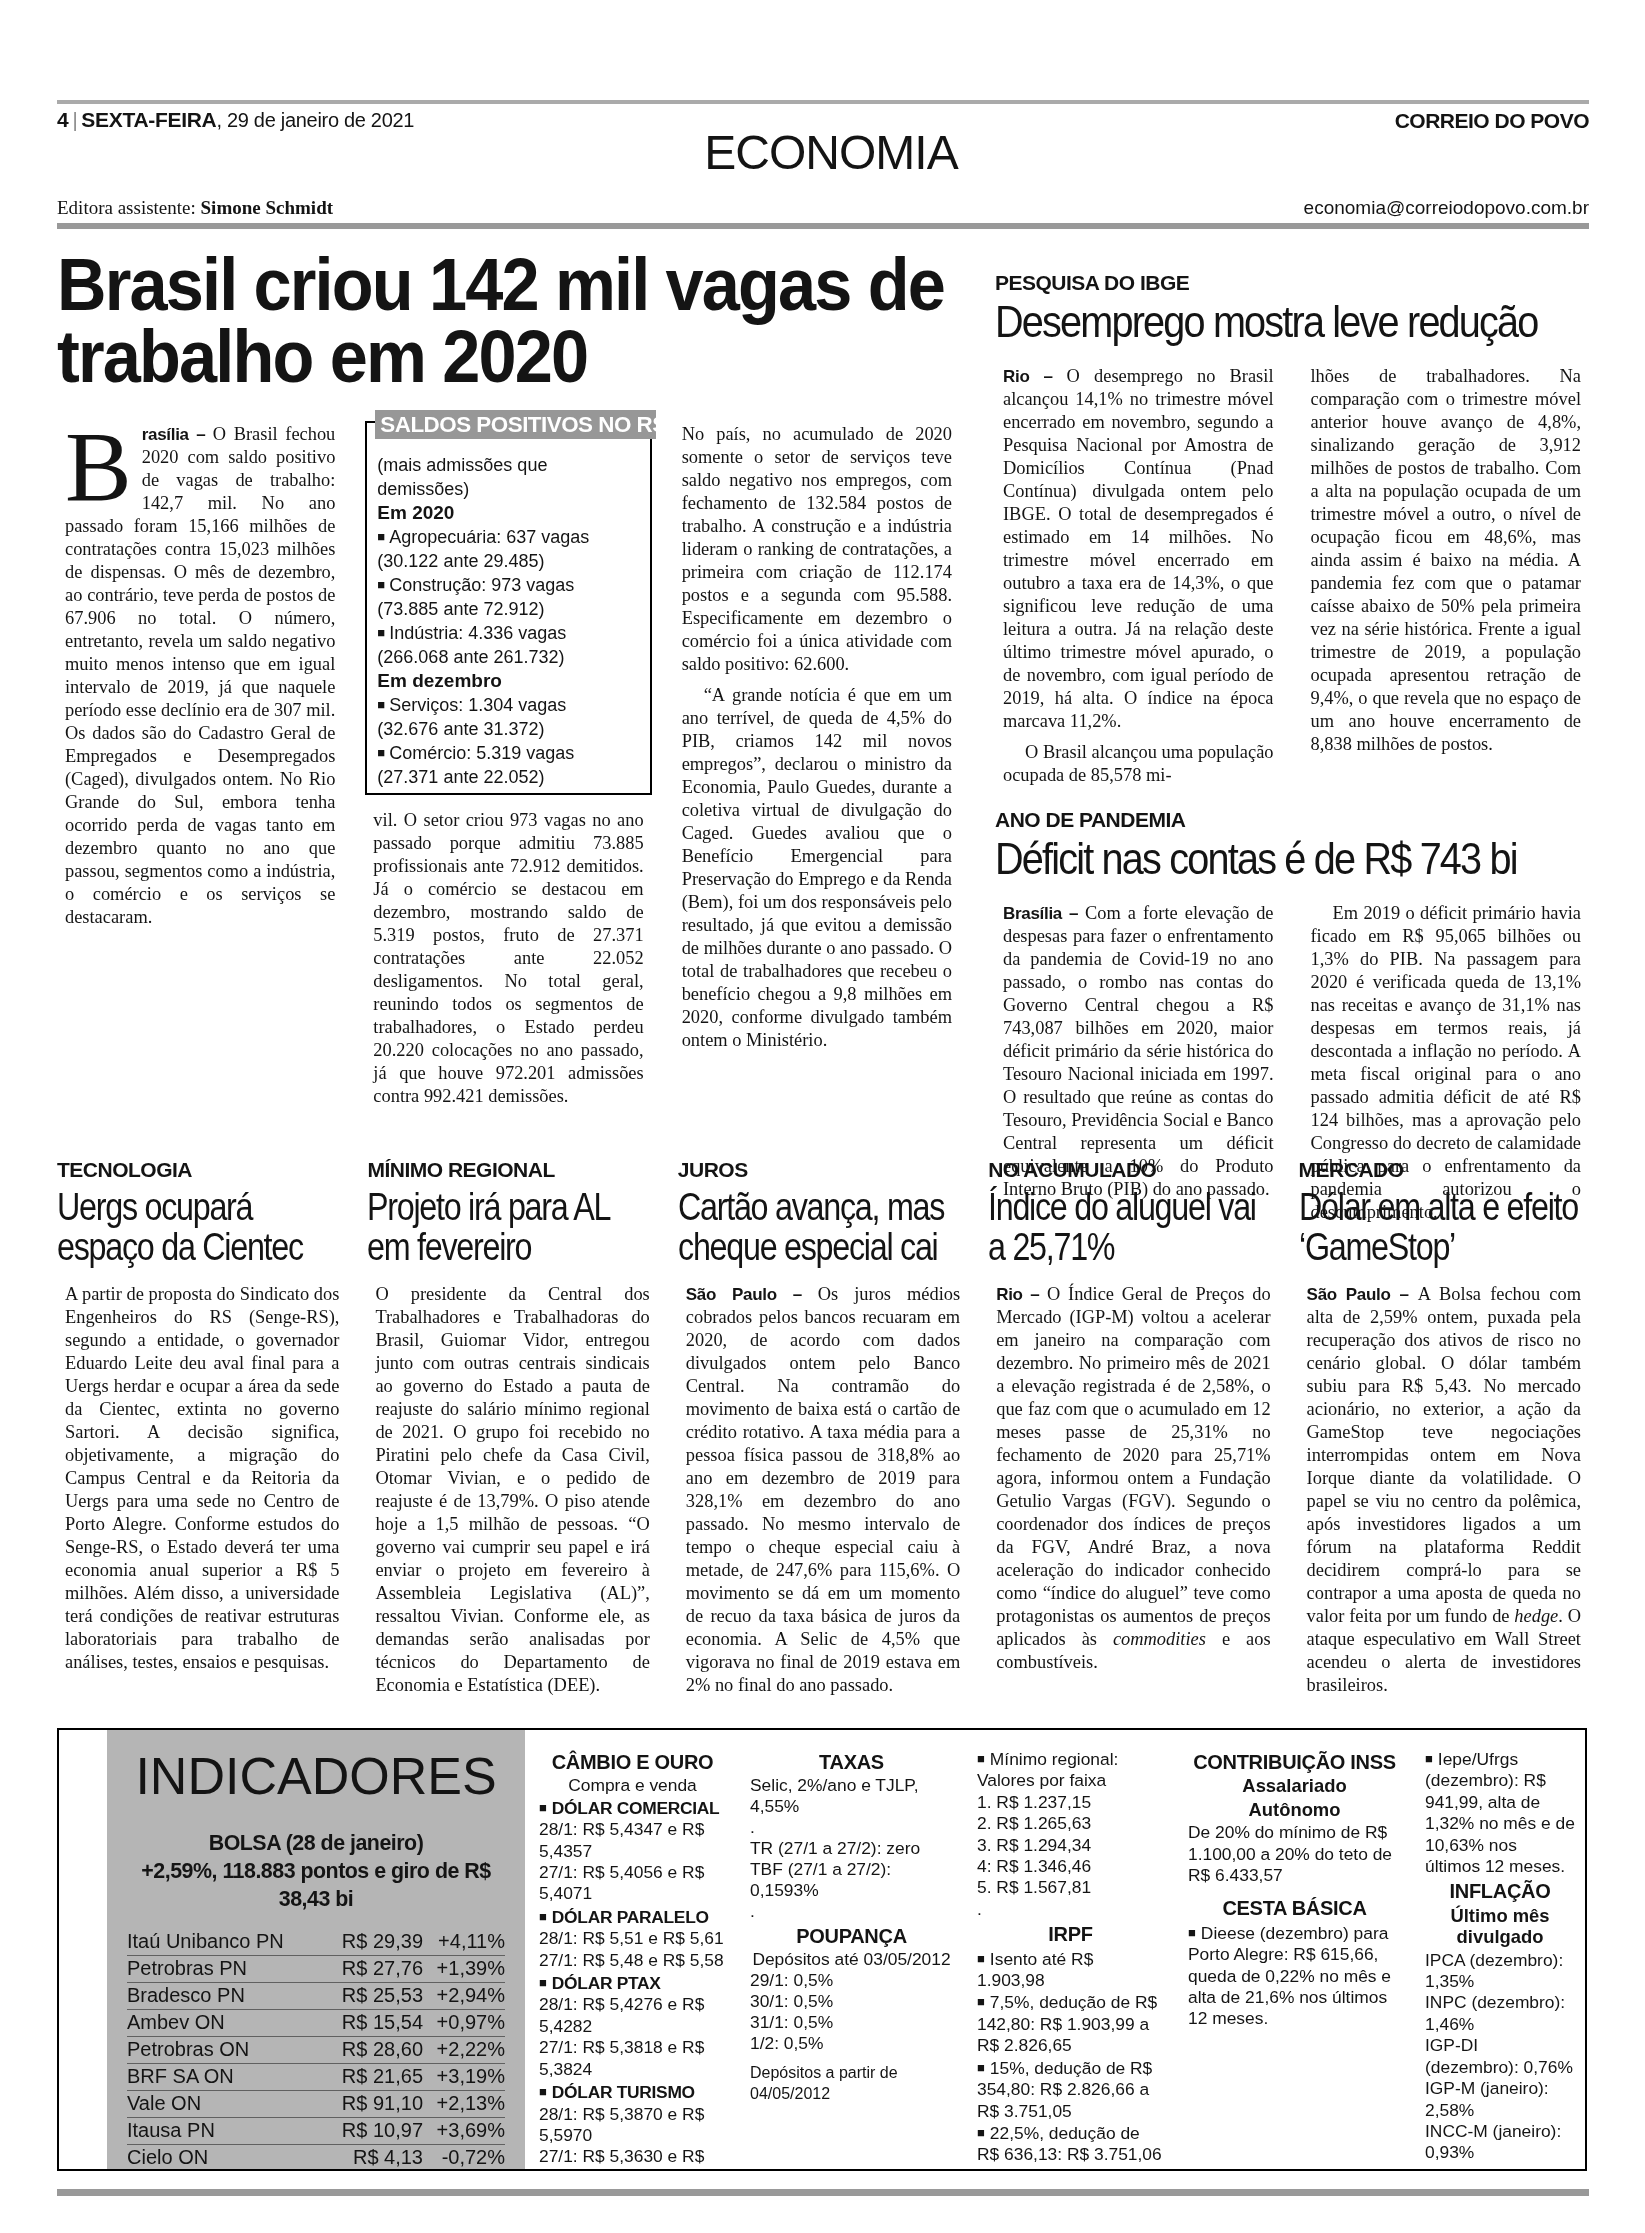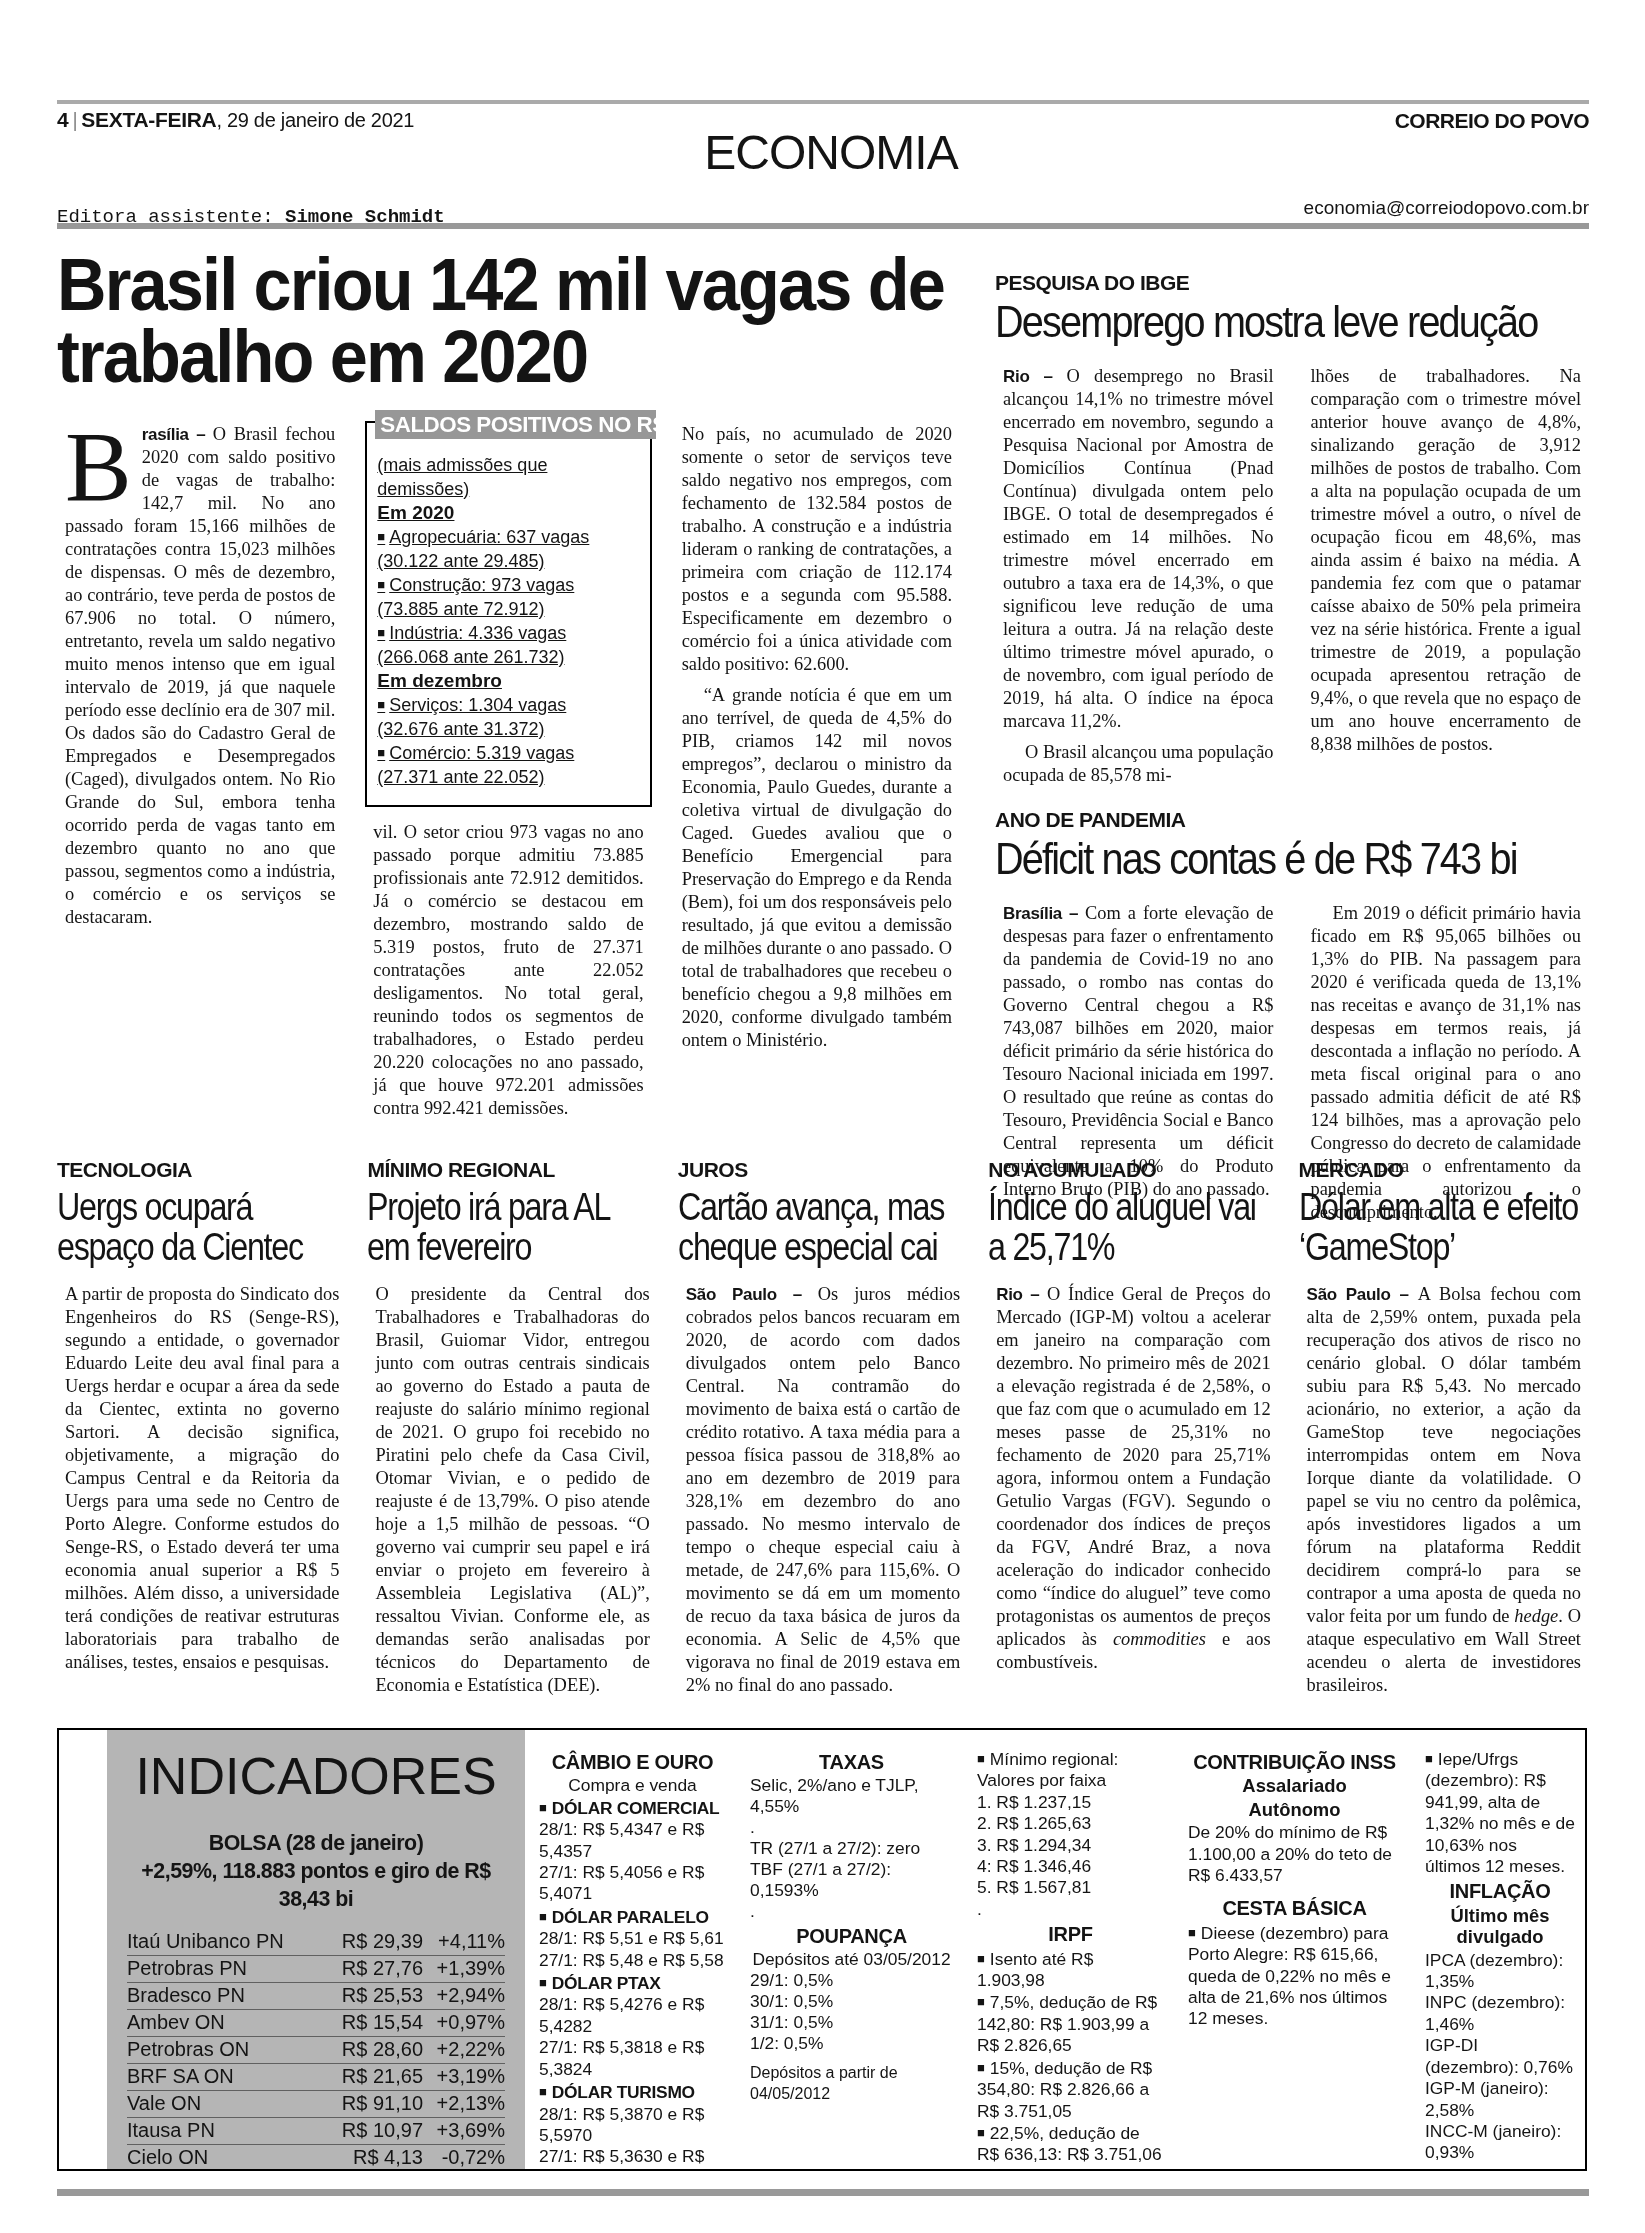--- a/index.html
+++ b/index.html
@@ -13,42 +13,42 @@
   .rule-head{top:223px;height:6px;background:#999;}
   .rule-bottom{top:2189px;height:7px;background:#999;}
 
   
   .dateline{position:absolute;top:108px;left:57px;font-family:"Liberation Sans",sans-serif;font-size:20px;letter-spacing:-0.3px;}
   .dateline b{font-size:21px;}
   .dateline .sep{color:#888;padding:0 4px;}
   .brand{position:absolute;top:109px;right:57px;font-family:"Liberation Sans",sans-serif;font-weight:700;font-size:21px;letter-spacing:-0.5px;}
   .section-title{position:absolute;top:125px;left:0;width:100%;text-align:center;
     font-family:"Liberation Sans",sans-serif;font-weight:400;font-size:48px;letter-spacing:-1px;padding-left:8px;}
-  .editor{position:absolute;top:206px;left:57px;font-family:Liberation Mono, monospace;font-size:19px;}
+  .editor{position:absolute;top:197px;left:57px;font-family:Liberation Serif, serif;font-size:19px;}
   .email{position:absolute;top:197px;right:57px;font-family:"Liberation Sans",sans-serif;font-size:19px;}
 
   
   p{margin:8px;text-align:justify;font-size:18.4px;line-height:23px;}
   .indent{text-indent:22px;}
   b.dl{font-family:"Liberation Sans",sans-serif;font-size:17px;letter-spacing:-0.3px;}
   .kicker{font-family:"Liberation Sans",sans-serif;font-weight:700;font-size:21px;letter-spacing:-0.5px;}
 
   
   .lead{position:absolute;left:57px;top:249px;width:903px;}
   .lead h1{margin:0;font-family:"Liberation Sans",sans-serif;font-weight:700;font-size:74px;line-height:0.97;
     letter-spacing:-2px;width:108%;transform:scaleX(0.926);transform-origin:0 0;}
   .deck{margin:18px 0 0 0;font-family:"Liberation Sans",sans-serif;font-size:27px;line-height:1.28;
     letter-spacing:-0.8px;width:876px;text-align:left;color:#1a1a1a;}
   .lead-cols{display:flex;gap:22px;margin-top:22px;}
   .lead-cols .col{width:287px;}
   .dropcap{float:left;font-size:100px;line-height:76px;padding:6px 10px 0 0;}
 
   
-  .saldos{border:2px solid #000;position:relative;margin:6px 0 14px 0;padding:28px 10px 16px 10px;
-    font-family:"Liberation Sans",sans-serif;font-size:18px;line-height:24px;text-decoration:underline;}
+  .saldos{border:2px solid #000;position:relative;margin:6px 0 14px 0;padding:28px 10px 4px 10px;
+    font-family:"Liberation Sans",sans-serif;font-size:18px;line-height:24px;}
   .saldos-title{position:absolute;top:-13px;left:8px;right:-6px;background:#979797;color:#fff;
     font-weight:700;font-size:22.4px;line-height:29px;padding:0 5px;letter-spacing:-0.5px;white-space:nowrap;}
   .saldos-sub{margin-top:2px;}
   .saldos-label{font-weight:700;font-size:19px;}
   .s-item .bull{font-size:13px;vertical-align:2px;padding-right:4px;}
 
   
   .right-article{position:absolute;left:995px;width:594px;}
   .r1{top:271px;}
   .r2{top:808px;}

